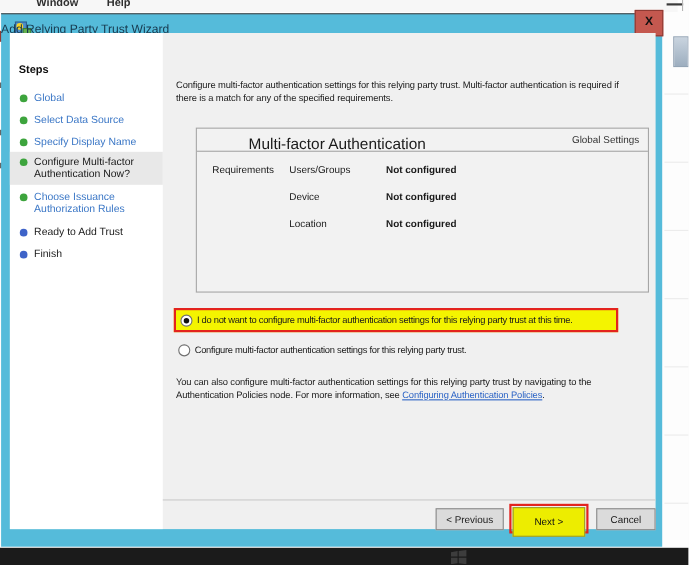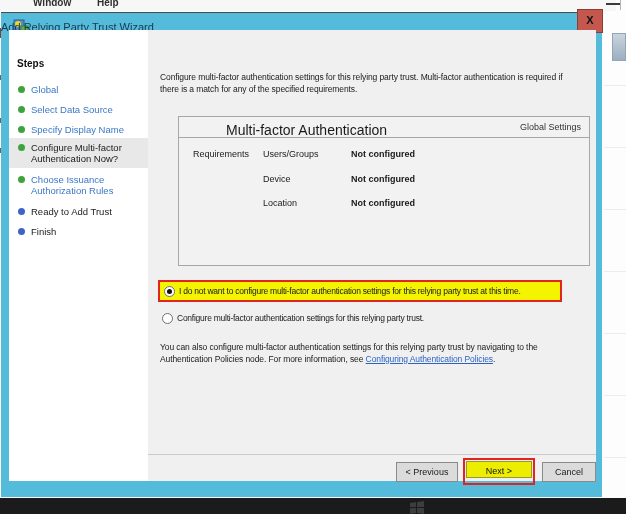--- a/index.html
+++ b/index.html
@@ -63,21 +63,21 @@
   .option2 .opt-label { top:1px; left:15px; }
 
   .note { position:absolute; left:12px; top:312px; line-height:11.5px; white-space:nowrap; letter-spacing:-0.1px; }
   .note-link { color:#2B63C5; text-decoration:underline; cursor:pointer; }
 
   .footer-divider { position:absolute; left:0; top:424px; width:448px; height:1px; background:#CACACA; }
   .btn { position:absolute; top:432px; height:20px; background:#DBDBDB; border:1px solid #8A8A8A; font-size:9px; color:#1A1A1A; box-sizing:border-box; text-align:center; line-height:18px; font-family:inherit; cursor:pointer; padding:0; }
   .btn-prev { left:248px; width:62px; }
   .btn-cancel { left:394px; width:54px; }
   .next-annotation { position:absolute; left:315px; top:428px; width:72px; height:27px; border:2px solid #E3231E; box-sizing:border-box; }
-  .btn-next { position:absolute; left:1px; top:1px; width:66px; height:17px; background:#EDED00; border:1px solid #99992F; box-sizing:border-box; font-size:9px; color:#111; text-align:center; line-height:19px; font-family:inherit; cursor:pointer; padding:0; }
+  .btn-next { position:absolute; left:1px; top:1px; width:66px; height:27px; background:#EDED00; border:1px solid #99992F; box-sizing:border-box; font-size:9px; color:#111; text-align:center; line-height:19px; font-family:inherit; cursor:pointer; padding:0; }
 
   .bottom-strip { position:absolute; left:0; top:498px; width:626px; height:16px; background:#1B1B1B; }
   .win-logo { position:absolute; left:410px; top:2px; }
 </style>
 </head>
 <body>
 
 <div class="screen">
 
   <div class="menubar">

